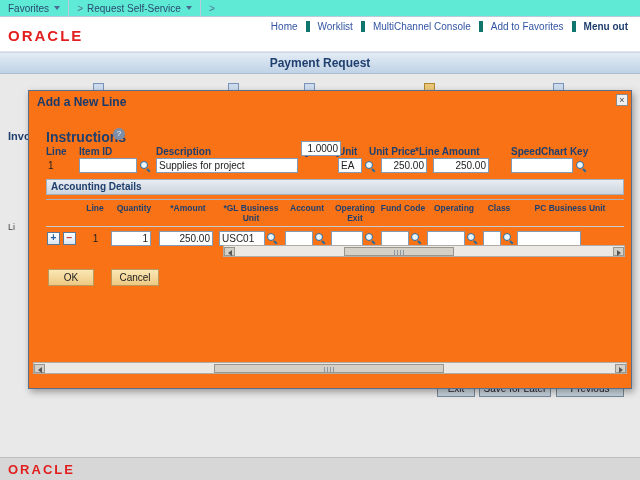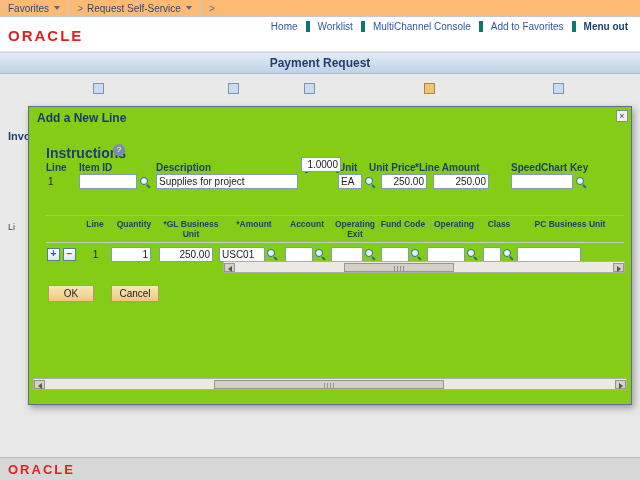--- a/index.html
+++ b/index.html
@@ -1,21 +1,21 @@
 <!DOCTYPE html>
 <html><head>
 <meta charset="utf-8">
 <style>
   * { margin:0; padding:0; box-sizing:border-box; }
   html,body { width:640px; height:480px; }
   body { font-family:"Liberation Sans", sans-serif; background:#fff; }
   .screen { position:relative; width:640px; height:480px; overflow:hidden; background:#e9e9e9; }
 
   
-  .topbar { position:absolute; top:0; left:0; right:0; height:17px; background:#fdba74;
+  .topbar { position:absolute; top:0; left:0; right:0; height:17px; background:#5eead4;
             border-bottom:1px solid #bccbdb; display:flex; align-items:center; font-size:10px; color:#2a4a70; }
   .crumb { display:flex; align-items:center; height:100%; padding:0 8px; border-right:1px solid #bccbdb; cursor:pointer; white-space:nowrap; }
   .crumb .pre { margin-right:4px; color:#51708f; }
   .caret { width:0; height:0; border-left:3px solid transparent; border-right:3px solid transparent;
            border-top:4px solid #4a6a90; margin-left:5px; }
 
   
   .header { position:absolute; top:17px; left:0; right:0; height:35px; background:#ffffff; border-bottom:1px solid #e0e4ea; }
   .logo { position:absolute; left:8px; top:10px; color:#e21f1f; font-weight:bold; font-size:15px; letter-spacing:2px; }
   .hlinks { position:absolute; right:4px; top:4px; display:flex; font-size:10px; color:#3355a4; }
@@ -33,22 +33,22 @@
   .bg-label1 { position:absolute; left:8px; top:130px; font-size:11px; font-weight:bold; color:#1f3f6e; }
   .bg-label2 { position:absolute; left:8px; top:222px; font-size:9px; color:#444; }
   .bgbtn { position:absolute; top:381px; height:16px; background:linear-gradient(#e8eef3,#c2cfdb);
            border:1px solid #7a8a9a; font-size:10px; color:#223; text-align:center; line-height:14px; cursor:pointer; }
 
   
   .footer { position:absolute; left:0; right:0; bottom:0; height:23px; background:#d7d7d7; border-top:1px solid #bdbdbd; }
   .footer .flogo { position:absolute; left:8px; top:4px; color:#e21f1f; font-weight:bold; font-size:13px; letter-spacing:2px; }
 
   
-  .modal { position:absolute; left:28px; top:90px; width:604px; height:299px; background:#84cc16;
-           border:1px solid #57708c; box-shadow:2px 3px 7px rgba(0,0,0,0.35);margin-top:16px; }
+  .modal { position:absolute; left:28px; top:90px; width:604px; height:299px; background:#f97316;
+           border:1px solid #57708c; box-shadow:2px 3px 7px rgba(0,0,0,0.35); }
   .modal-title { position:absolute; left:8px; top:4px; font-size:12px; font-weight:bold; color:#1a3a6b; }
   .modal-close { position:absolute; right:3px; top:3px; width:12px; height:12px; border:1px solid #8a8a8a;
                  background:#efefef; font-size:9px; line-height:10px; text-align:center; color:#444; cursor:pointer; }
 
   .instr { position:absolute; left:17px; top:38px; font-size:14px; font-weight:bold; color:#1f3f6e; }
   .help { position:absolute; left:84px; top:37px; width:12px; height:12px; border-radius:50%;
           background:#7d8ea6; color:#fff; font-size:8px; line-height:12px; text-align:center; cursor:pointer; }
 
   .flabel { position:absolute; top:55px; font-size:10px; font-weight:bold; color:#1f3f6e; white-space:nowrap; }
   .fval   { position:absolute; top:69px; font-size:10px; color:#222; }
@@ -167,28 +167,29 @@
     <span class="mag abs" style="left:110px; top:69px;"></span>
     <input class="inp abs" style="left: 127px; top: 67px; width: 142px;" value="Supplies for project">
     <input class="inp num abs" style="left: 272px; top: 50px; width: 40px;" value="1.0000">
     <input class="inp abs" style="left: 309px; top: 67px; width: 24px;" value="EA">
     <span class="mag abs" style="left:335px; top:69px;"></span>
     <input class="inp num abs" style="left: 352px; top: 67px; width: 46px;" value="250.00">
     <input class="inp num abs" style="left: 404px; top: 67px; width: 56px;" value="250.00">
     <input class="inp abs" style="left: 482px; top: 67px; width: 62px;" value="">
     <span class="mag abs" style="left:546px; top:69px;"></span>
 
+    <div class="acctbar">Accounting Details</div>
 
     <div class="grid">
       <div class="ghead">
         <div class="ghc w-act"></div>
         <div class="ghc w-line">Line</div>
         <div class="ghc w-qty">Quantity</div>
+        <div class="ghc w-amt">*Amount</div>
         <div class="ghc w-glbu">*GL Business Unit</div>
-        <div class="ghc w-amt">*Amount</div>
         <div class="ghc w-acct">Account</div>
         <div class="ghc w-opu">Operating Exit</div>
         <div class="ghc w-fund">Fund Code</div>
         <div class="ghc w-dept">Operating</div>
         <div class="ghc w-class">Class</div>
         <div class="ghc w-pcbu">PC Business Unit</div>
       </div>
       <div class="grow">
         <div class="gc w-act">
           <button class="rowbtn add">+</button>

